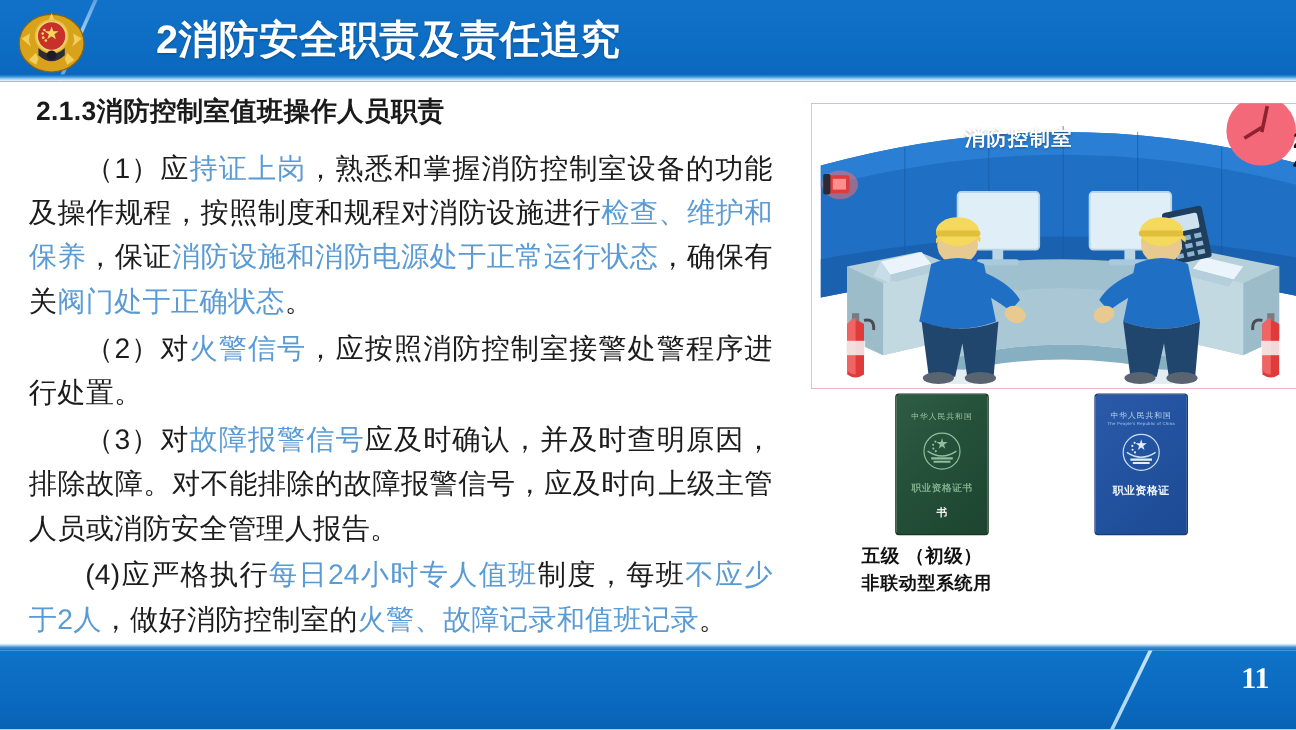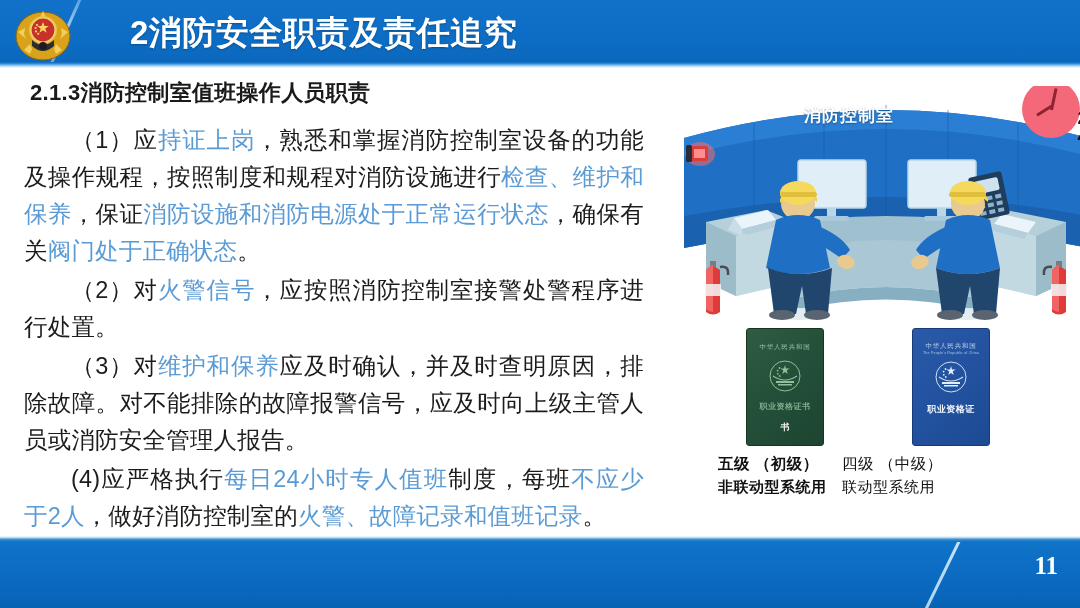--- a/index.html
+++ b/index.html
@@ -157,21 +157,21 @@
 
     <div class="header-title">2消防安全职责及责任追究</div>
     <div class="header-underline"></div>
   </div>
 
   <div class="section-title">2.1.3消防控制室值班操作人员职责</div>
 
   <div class="body-text">
     <p><span>（1）应</span><span class="hl">持证上岗</span><span>，熟悉和掌握消防控制室设备的功能及操作规程，按照制度和规程对消防设施进行</span><span class="hl">检查、维护和保养</span><span>，保证</span><span class="hl">消防设施和消防电源处于正常运行状态</span><span>，确保有关</span><span class="hl">阀门处于正确状态</span><span>。</span></p>
     <p><span>（2）对</span><span class="hl">火警信号</span><span>，应按照消防控制室接警处警程序进行处置。</span></p>
-    <p><span>（3）对</span><span class="hl">维护和保养</span><span>应及时确认，并及时查明原因，排除故障。对不能排除的故障报警信号，应及时向上级主管人员或消防安全管理人报告。</span></p>
+    <p><span>（3）对</span><span class="hl">故障报警信号</span><span>应及时确认，并及时查明原因，排除故障。对不能排除的故障报警信号，应及时向上级主管人员或消防安全管理人报告。</span></p>
     <p><span>(4)应严格执行</span><span class="hl">每日24小时专人值班</span><span>制度，每班</span><span class="hl">不应少于2人</span><span>，做好消防控制室的</span><span class="hl">火警、故障记录和值班记录</span><span>。</span></p>
   </div>
 
   <div class="illus">
     <svg viewBox="0 0 420 238" width="420" height="238">
       <rect x="0" y="0" width="420" height="238" fill="#ffffff"></rect>
 
       <path d="M8 52 Q210 -4 412 52 L412 162 Q210 120 8 162 Z" fill="#1f6fc4"></path>
       <path d="M8 52 Q210 -4 412 52 L412 70 Q210 16 8 70 Z" fill="#2a7fd4"></path>
       <path d="M8 130 Q210 92 412 130 L412 162 Q210 120 8 162 Z" fill="#1a62b0"></path>
@@ -333,24 +333,20 @@
         </svg>
       </div>
       <div class="cert-name" style="top:74px;color:#f4f8ff;font-size:9px;">职业资格证</div>
     </div>
 
     <div class="cert-caption cap-left">
       <div class="l1">五级 （初级）</div>
       <div class="l2">非联动型系统用</div>
     </div>
 
-    <div class="cert-caption cap-right">
-      <div class="l1">四级 （中级）</div>
-      <div class="l2">联动型系统用</div>
-    </div>
   </div>
 
   <div class="footer-hair"></div>
   <div class="footer">
     <div class="footer-diag"></div>
     <div class="page-num">11</div>
   </div>
 
 </div>
 

